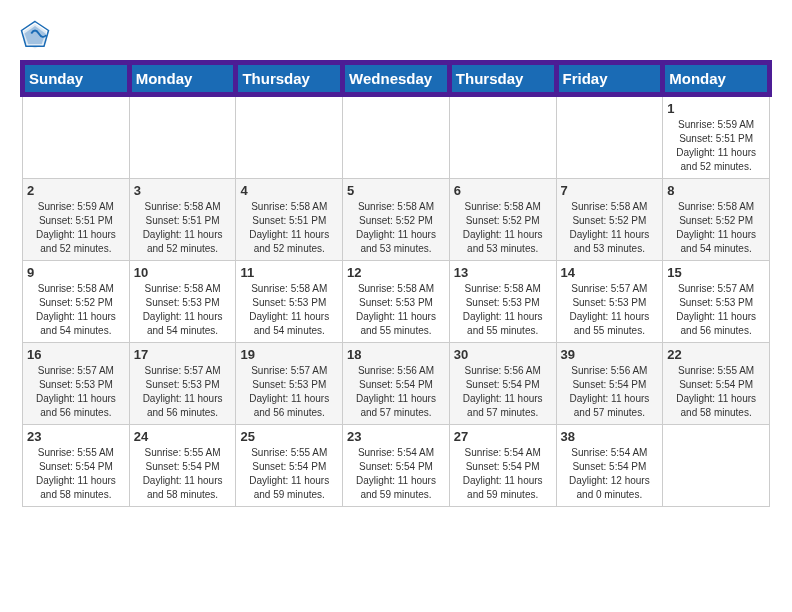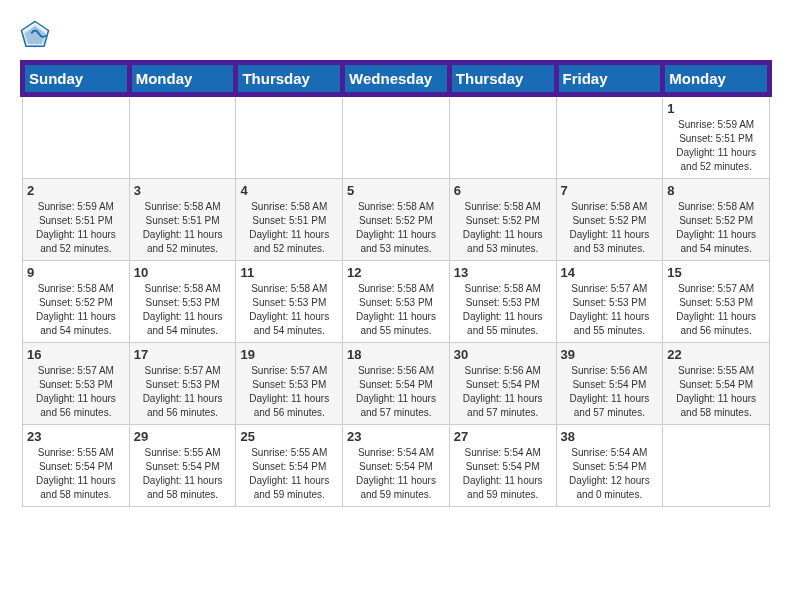--- a/index.html
+++ b/index.html
@@ -293,21 +293,21 @@
       </tr>
       <tr>
         <td>
           <span class="day-num">23</span>
           <div class="day-info" style="white-space: pre-line;">Sunrise: 5:55 AM
 Sunset: 5:54 PM
 Daylight: 11 hours
 and 58 minutes.</div>
         </td>
         <td>
-          <span class="day-num">29</span>
+          <span class="day-num">24</span>
           <div class="day-info" style="white-space: pre-line;">Sunrise: 5:55 AM
 Sunset: 5:54 PM
 Daylight: 11 hours
 and 58 minutes.</div>
         </td>
         <td>
           <span class="day-num">25</span>
           <div class="day-info" style="white-space: pre-line;">Sunrise: 5:55 AM
 Sunset: 5:54 PM
 Daylight: 11 hours

